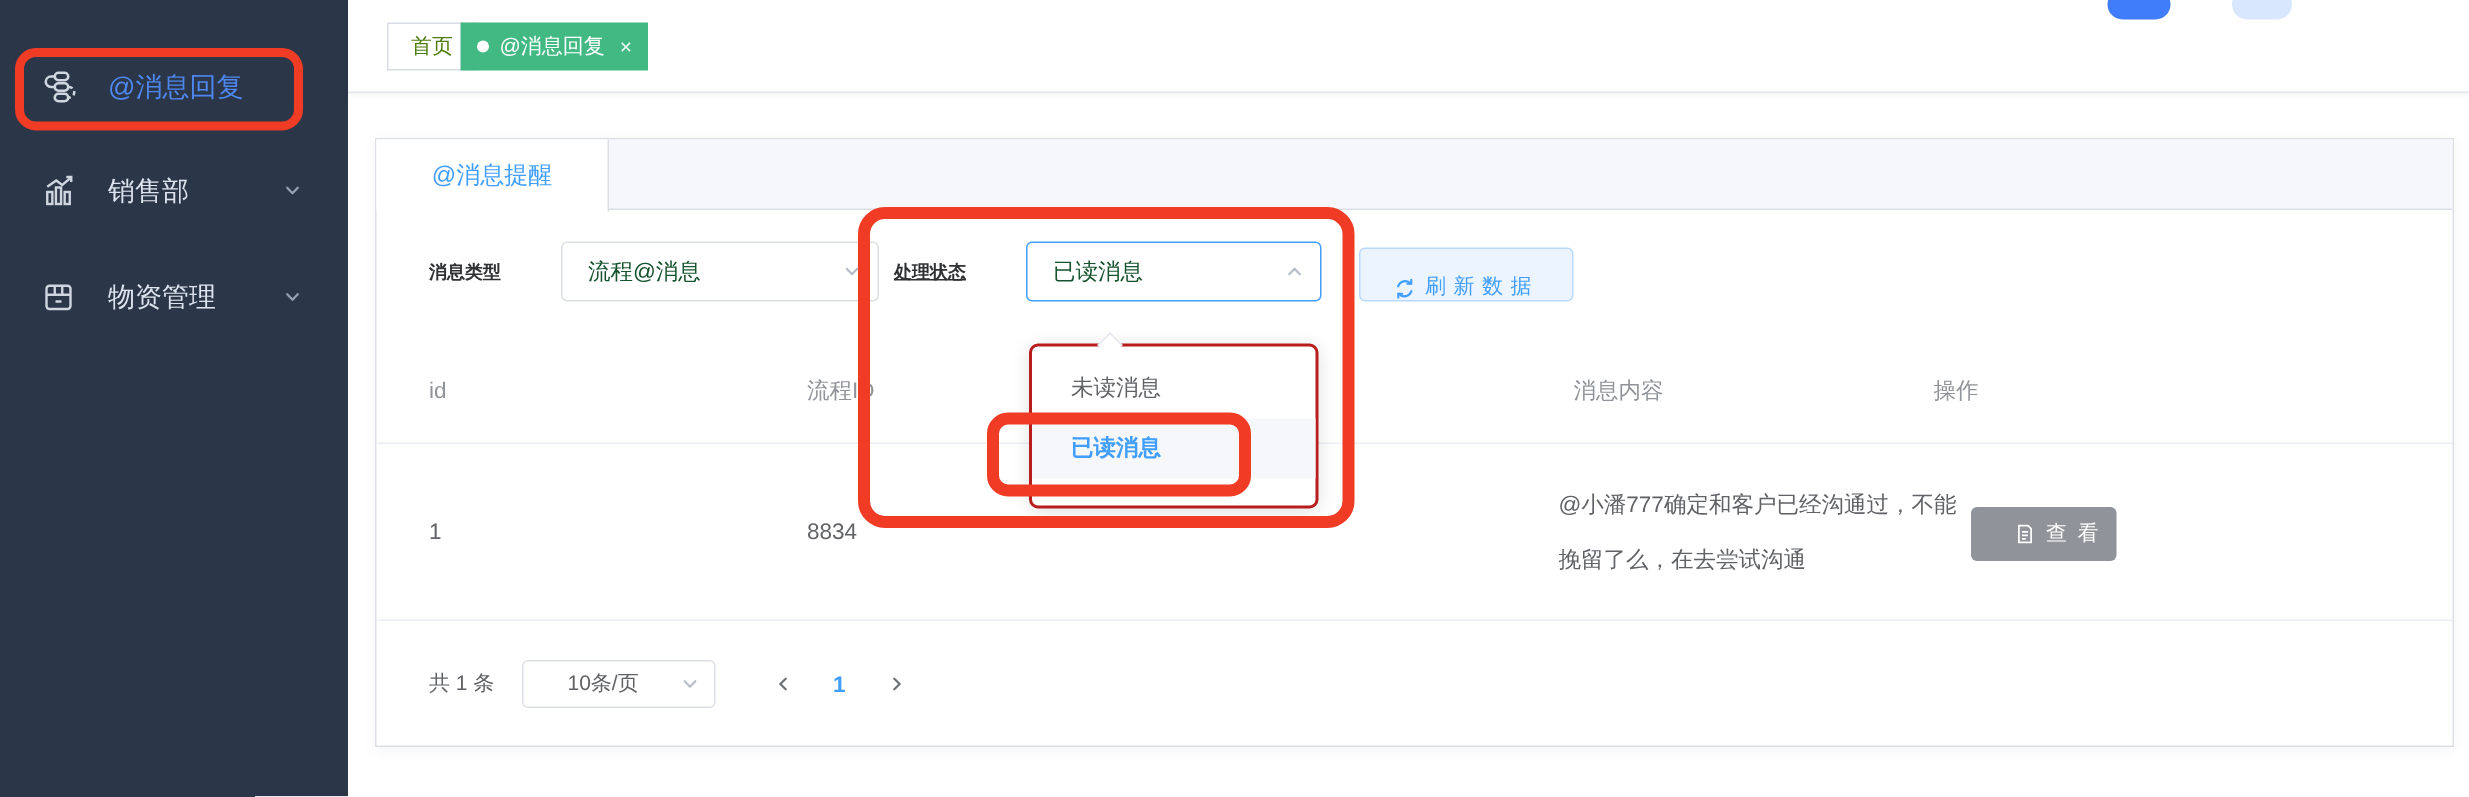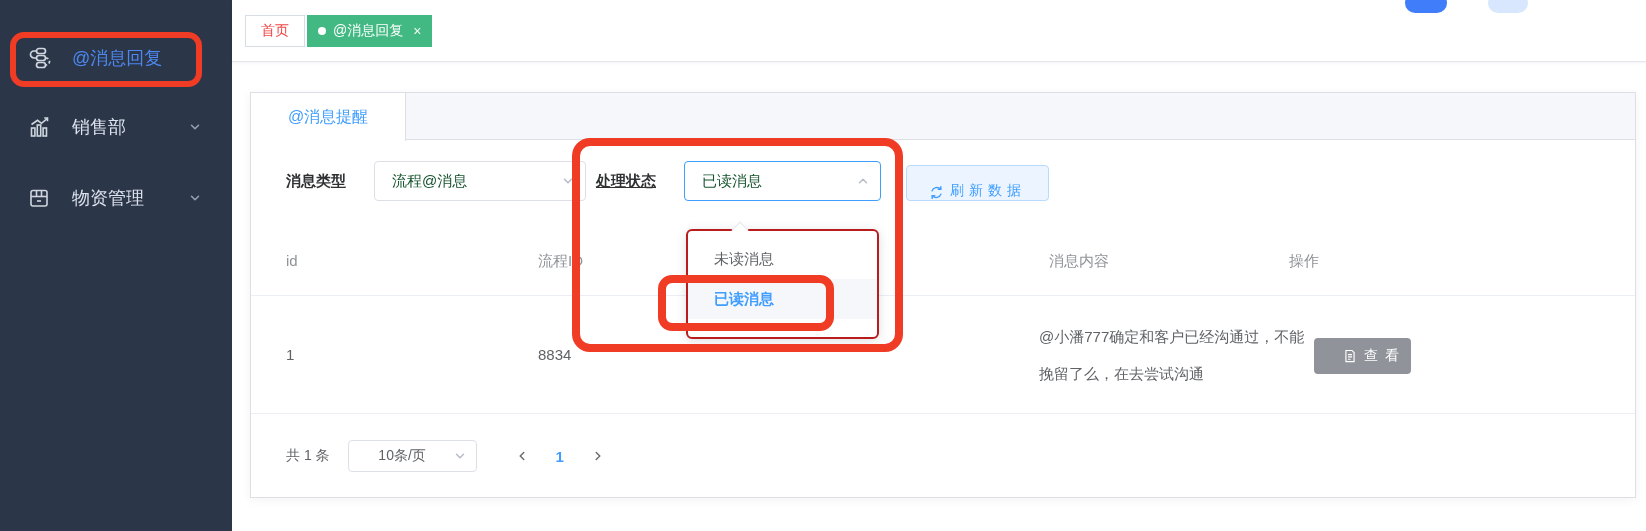--- a/index.html
+++ b/index.html
@@ -14,38 +14,38 @@
   .side-item .ico { position:absolute; left:27px; width:24px; height:24px; display:flex; }
   .side-item .lbl { position:absolute; left:72px; white-space:nowrap; }
   .side-item .chev { position:absolute; right:30px; color:#97a1b5; display:flex; }
   .side-item.active .lbl { color:#4d87f0; }
   #side1 { top:38px; } #side2 { top:107px; } #side3 { top:178px; }
 
   
   .tagsbar { position:absolute; left:232px; top:0; width:1414px; height:62px; background:#fff;
              border-bottom:1px solid #e2e6ec; box-shadow:0 1px 3px rgba(0,21,41,.05); }
   .tag { position:absolute; top:15px; height:32px; display:flex; align-items:center; font-size:14px; cursor:pointer; }
-  .tag.home { left:13px; padding:0 15px; border:1px solid #d8dce5; color:#ef4444; background:#fff;text-align:center; }
+  .tag.home { left:26px; padding:0 15px; border:1px solid #d8dce5; color:#4d7c0f; background:#fff;text-align:center; }
   .tag.active { left:75px; padding:0 11px; background:#42b983; color:#fff; gap:7px; }
   .tag .dot { width:8px; height:8px; border-radius:50%; background:#fff; }
   .tag .close { font-size:14px; margin-left:3px; opacity:.92; cursor:pointer; }
   .pill { position:absolute; height:20px; border-radius:10px; top:-7px; cursor:pointer; }
   .pill.b { left:1173px; width:42px; background:#3f7dfa; }
   .pill.l { left:1256px; width:40px; background:#d8e7fd; }
 
   
   .card { position:absolute; left:250px; top:92px; width:1386px; height:406px; background:#fff;
           border:1px solid #dcdfe6; box-shadow:0 2px 10px rgba(0,0,0,.05); }
   .card-tabs { position:relative; height:47px; background:#f5f7fa; border-bottom:1px solid #dcdfe6; }
   .tab-active { position:absolute; left:0; top:0; width:155px; height:48px; background:#fff;
                 border-right:1px solid #dcdfe6; display:flex; align-items:center; justify-content:center;
                 color:#409eff; font-size:16px; z-index:1; cursor:pointer; }
 
   
-  .f-label { position:absolute; top:68px; height:40px; line-height:40px; font-size:15px; font-weight:bold; color:#303133; }
+  .f-label { position:absolute; top:68px; height:40px; line-height:40px; font-size:12px; font-weight:bold; color:#303133; }
   .lab-type { left:35px; } .lab-status { left:345px;text-decoration:underline; }
   .sel { position:absolute; top:68px; height:40px; border:1px solid #dcdfe6; border-radius:4px; background:#fff;
          font-size:15px; color:#14532d; display:flex; align-items:center; padding:0 30px 0 17px; cursor:pointer; }
   .sel .chev { position:absolute; right:10px; color:#b7bdc9; display:flex; }
   .sel-type { left:123px; width:212px; }
   .sel-status { left:433px; width:197px; border-color:#409eff; }
   .chev.up { transform:rotate(180deg); }
   .btn-refresh { position:absolute; left:655px; top:72px; width:143px; height:36px; background:#ecf5ff;
                  border:1px solid #b9d9ff; border-radius:4px; color:#409eff; font-size:14px;
                  display:flex; align-items:flex-end; justify-content:center; gap:6px; cursor:pointer; }

